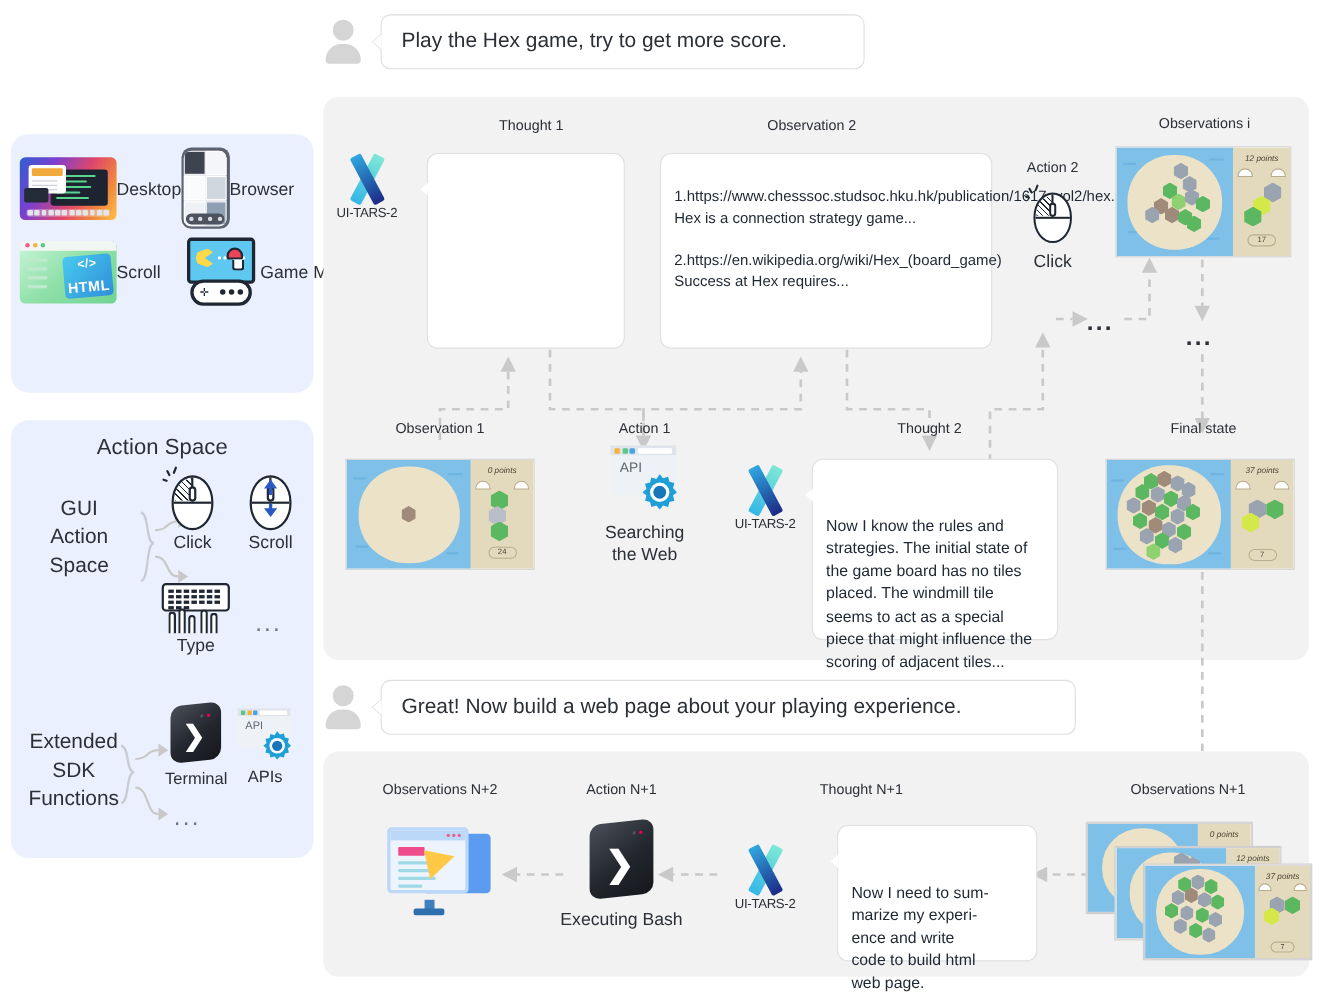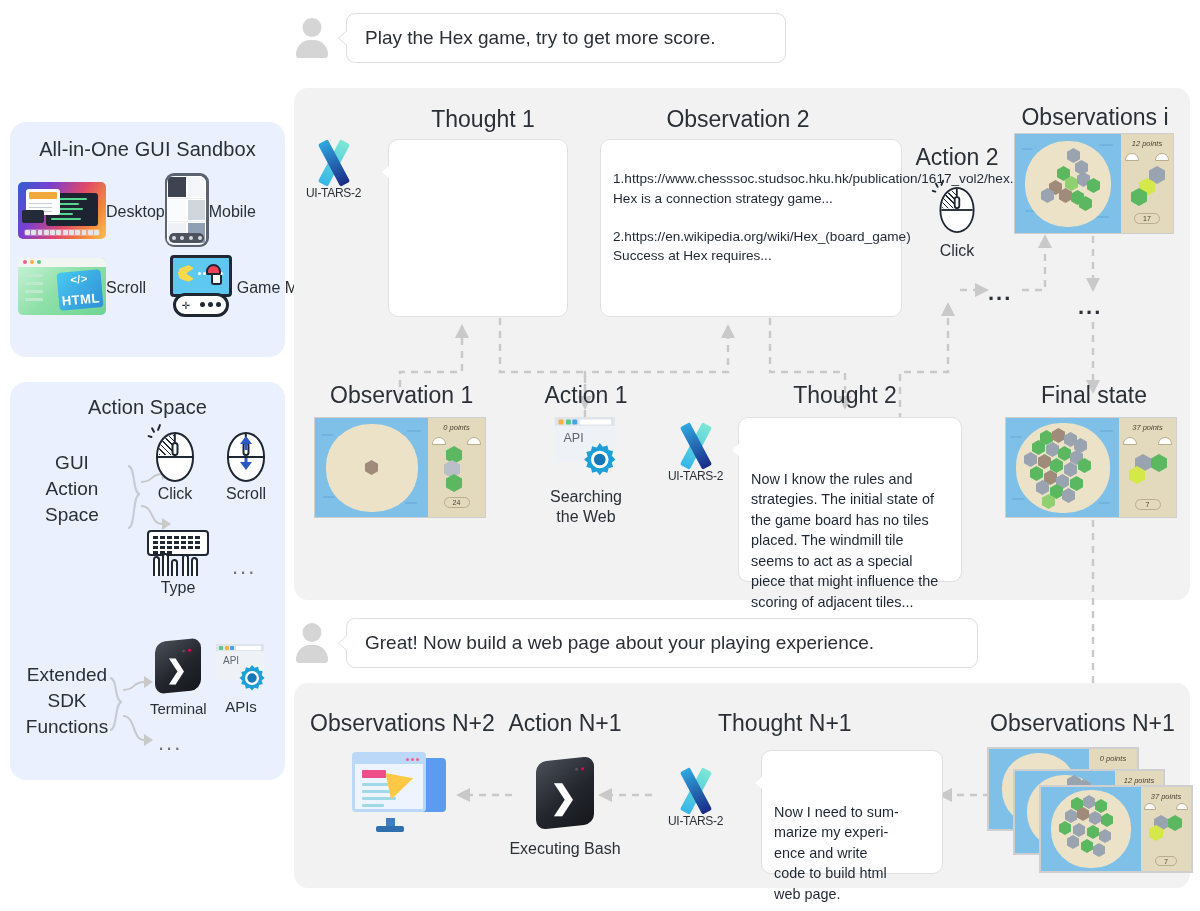--- a/index.html
+++ b/index.html
@@ -8,21 +8,21 @@
     width:1200px; height:911px;
     background:#ffffff;
     font-family:"Liberation Sans", sans-serif;
     color:#2b2f36;
     position:relative;
     overflow:hidden;
   }
 
   
   .panel-title { font-size:20px; font-weight:400; color:#2b2f36; text-align:center; letter-spacing:.1px; }
-  .sec-title   { font-size:23px; font-weight:400; color:#2b2f36; text-align:center; white-space:nowrap; }
+  .sec-title   { font-size:13px; font-weight:400; color:#2b2f36; text-align:center; white-space:nowrap; }
 
   
   #sandbox-panel {
     position:absolute; left:10px; top:122px; width:275px; height:235px;
     background:#eaf0fd; border-radius:16px;
   }
   #sandbox-panel .panel-title { margin-top:16px; }
   .sb-grid { display:grid; grid-template-columns:1fr 1fr 42px; row-gap:4px; margin-top:12px; padding:0 8px; }
   .sb-cell { display:flex; align-items:center; justify-content:flex-start; }
   .sb-cap { font-size:16px; margin-top:4px; color:#2b2f36; white-space:nowrap; }
@@ -204,21 +204,20 @@
   .dotdots { position:absolute; font-size:22px; letter-spacing:2px; color:#2b2f36; font-weight:900; line-height:1; }
 
   svg.link { position:absolute; left:0; top:0; overflow:visible; }
   .dash { fill:none; stroke:#c9c9c9; stroke-width:2.4; stroke-dasharray:7 6; }
   .dashhead { fill:#c9c9c9; }
 </style>
 </head>
 <body>
 
 <div id="sandbox-panel">
-  <div class="panel-title">All-in-One GUI Sandbox</div>
   <div class="sb-grid">
 
     <div class="sb-cell">
       <div class="ico ico-desktop">
         <div class="win-dark">
             <i style="top:5px;width:36px"></i>
             <i style="top:10px;width:28px"></i>
             <i style="top:15px;width:32px"></i>
             <i style="top:20px;width:22px"></i>
             <i style="top:25px;width:30px"></i>
@@ -258,21 +257,21 @@
           <div class="q" style="background:#eef1f5"></div>
           <div class="q" style="background:#8fa0b4"></div>
           <div class="bar">
               <s></s>
               <s></s>
               <s></s>
               <s></s>
             </div>
         </div>
       </div>
-      <div class="sb-cap">Mobile</div>
+      <div class="sb-cap">Browser</div>
     </div>
 
     <div class="ellip">...</div>
 
     <div class="sb-cell">
       <div class="ico ico-browser">
         <div class="tb">
             <s style="background:#ef5f8c"></s>
             <s style="background:#f2b33d"></s>
             <s style="background:#5ac88a"></s>

